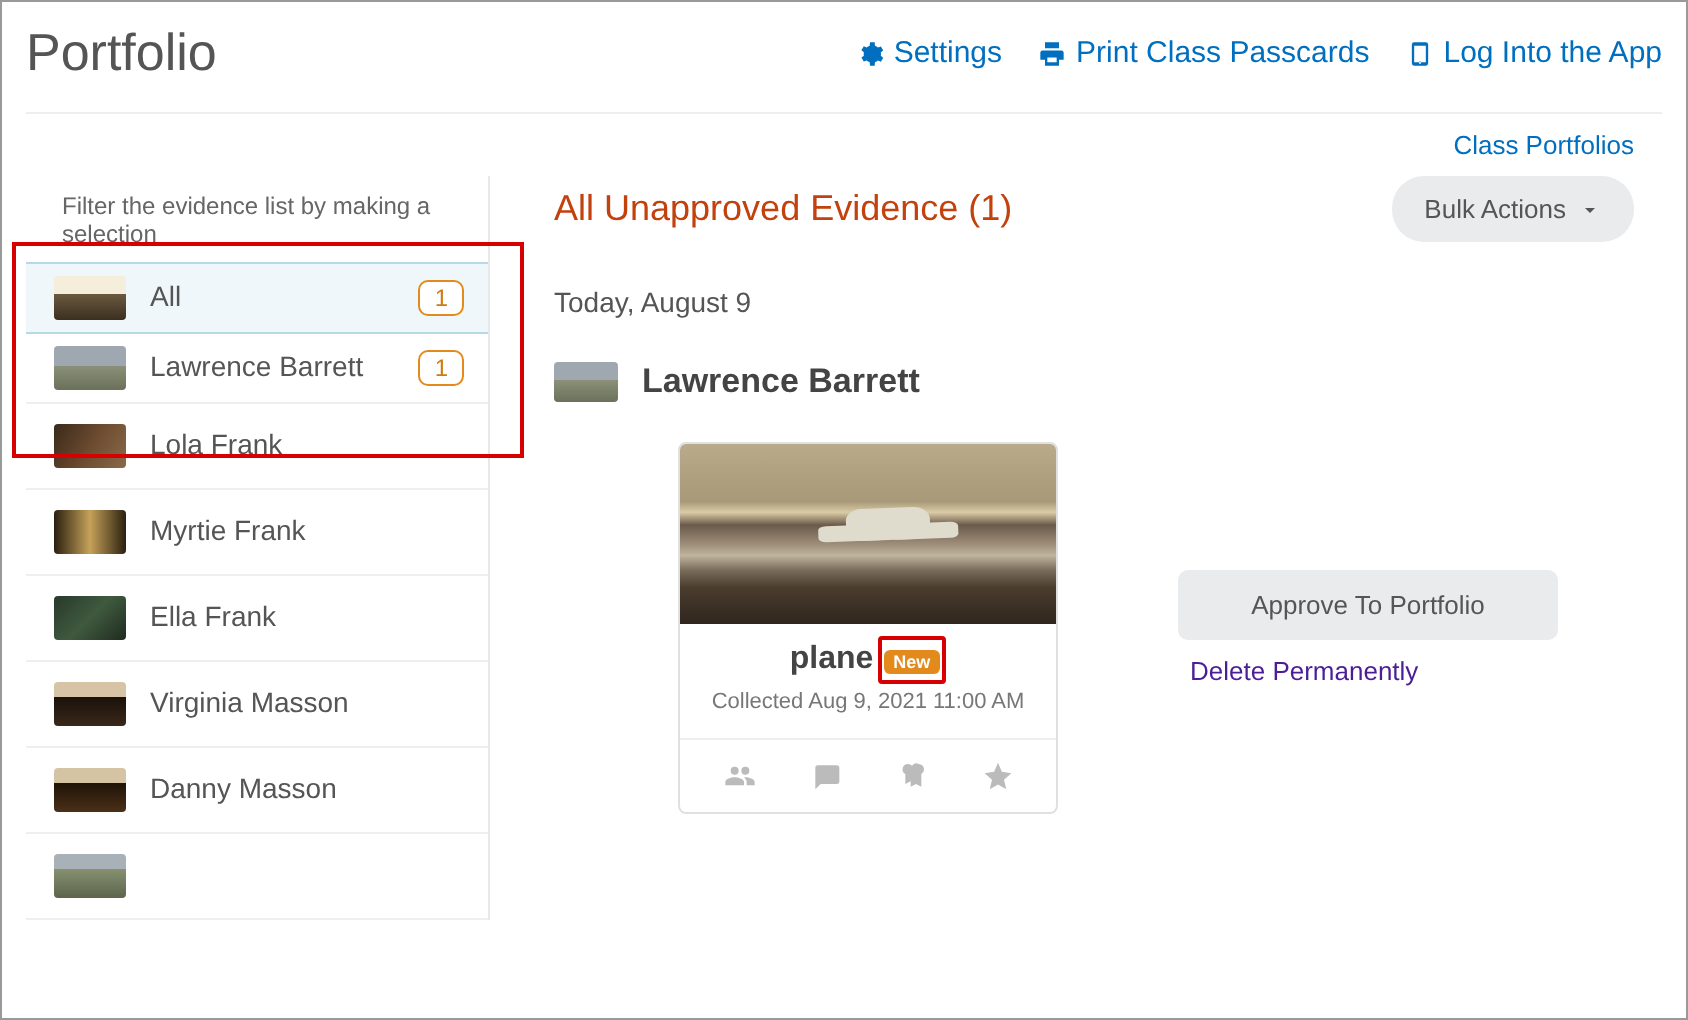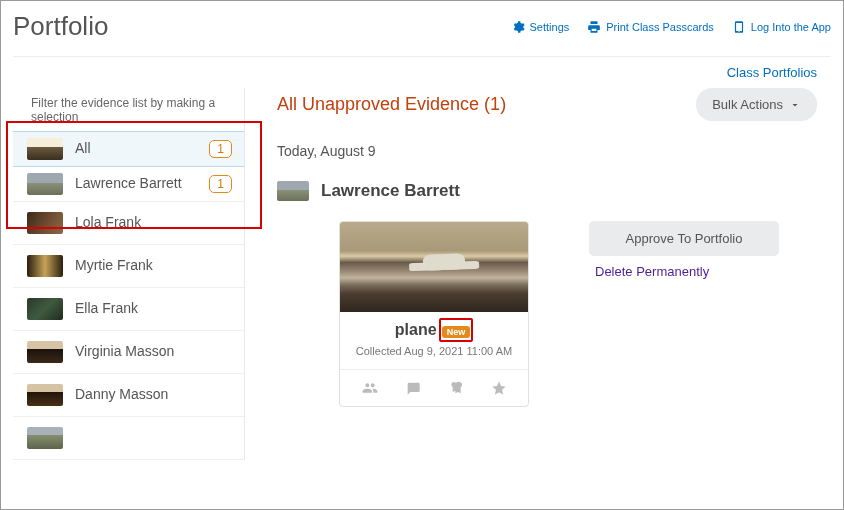--- a/index.html
+++ b/index.html
@@ -1,20 +1,20 @@
 <!DOCTYPE html>
 <html><head>
   <meta charset="utf-8">
   <style>
     * { box-sizing: border-box; margin: 0; padding: 0; }
     body { font-family: -apple-system, BlinkMacSystemFont, "Segoe UI", Arial, sans-serif; background: #fff; width: 844px; height: 510px; border: 1px solid #999; overflow: hidden; position: relative; }
     .header { display: flex; justify-content: space-between; align-items: center; padding: 10px 12px 0 12px; }
     .page-title { font-size: 26px; color: #555; font-weight: 400; }
     .header-actions { display: flex; gap: 18px; align-items: center; }
-    .header-link { color: #006fbf; font-size: 11px; display: inline-flex; align-items: center; gap: 5px; cursor: pointer; }
+    .header-link { color: #006fbf; font-size: 15px; display: inline-flex; align-items: center; gap: 5px; cursor: pointer; }
     .header-link svg { width: 14px; height: 14px; fill: #006fbf; }
     .hr1 { margin: 14px 12px 0 12px; border: none; border-top: 1px solid #eee; }
     .topbar-link { display: block; text-align: right; padding: 8px 26px; color: #006fbf; font-size: 13px; cursor: pointer; }
     .content { display: flex; padding: 0 0 0 12px; }
     .sidebar { width: 232px; border-right: 1px solid #e8e8e8; }
     .filter-header { font-size: 12px; color: #666; padding: 8px 8px 7px 18px; }
     .highlight-box { border: 2px solid #d60000; position: absolute; left: 5px; top: 120px; width: 256px; height: 108px; z-index: 5; pointer-events: none; }
     .side-item { display: flex; align-items: center; padding: 10px 12px 10px 14px; gap: 12px; cursor: pointer; border-bottom: 1px solid #efefef; }
     .side-item.selected { background: #f0f7fb; border-top: 1px solid #b6d8e8; border-bottom: 1px solid #b6d8e8; }
     .side-item.badge-item { padding: 6px 12px 6px 14px; justify-content: flex-end; }
@@ -42,21 +42,21 @@
     .card { width: 190px; border: 1px solid #e0e0e0; border-radius: 4px; overflow: hidden; }
     .card-img { height: 90px; background: linear-gradient(to bottom, #b8aa8a 0%, #a89a78 32%, #dacba6 38%, #6a5a4a 45%, #9a8a76 55%, #c0b49e 62%, #7a6c5a 70%, #4a3c2e 80%, #2f261e 100%); position: relative; }
     .card-img::after { content:""; position:absolute; left:44%; top:36%; width:42px; height:16px; background:#e0dccd; border-radius:8px/6px; transform: rotate(-2deg); box-shadow: -18px 4px 0 -4px #e0dccd, 18px 4px 0 -4px #e0dccd; }
     .card-title-row { text-align: center; padding: 6px 4px 0; display: flex; align-items: center; justify-content: center; gap: 2px; }
     .card-title { font-size: 16px; font-weight: 700; color: #444; }
     .new-badge-wrap { border: 2px solid #d60000; padding: 1px; border-radius: 2px; display: inline-block; }
     .new-badge { background: #e28a1c; color: #fff; font-size: 9px; padding: 1px 5px; border-radius: 3px; display: inline-block; font-weight: 600; }
     .card-sub { text-align: center; font-size: 11px; color: #777; padding: 3px 4px 12px; }
     .card-icons { display: flex; justify-content: space-around; padding: 10px 8px; border-top: 1px solid #eee; }
     .card-icons svg { width: 16px; height: 16px; fill: #bbb; }
-    .actions-col { display: flex; flex-direction: column; gap: 8px; width: 190px; }
+    .actions-col { display: flex; flex-direction: column; gap: 8px; width: 190px; justify-content: center; }
     .approve-btn { background: #e9ebed; border: none; color: #555; font-size: 13px; padding: 10px 12px; border-radius: 5px; cursor: pointer; }
     .delete-link { color: #4c1d95; font-size: 13px; cursor: pointer; padding-left: 6px; }
   </style>
 </head>
 <body>
 
 <div class="header">
   <div class="page-title">Portfolio</div>
   <div class="header-actions">
     <span class="header-link">

